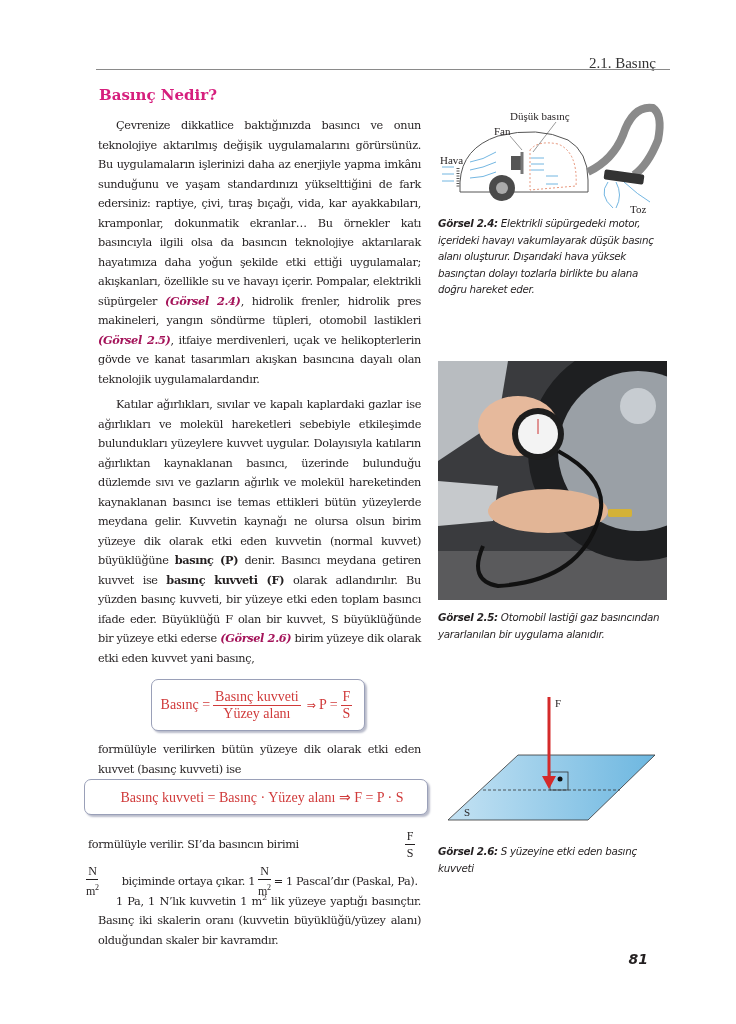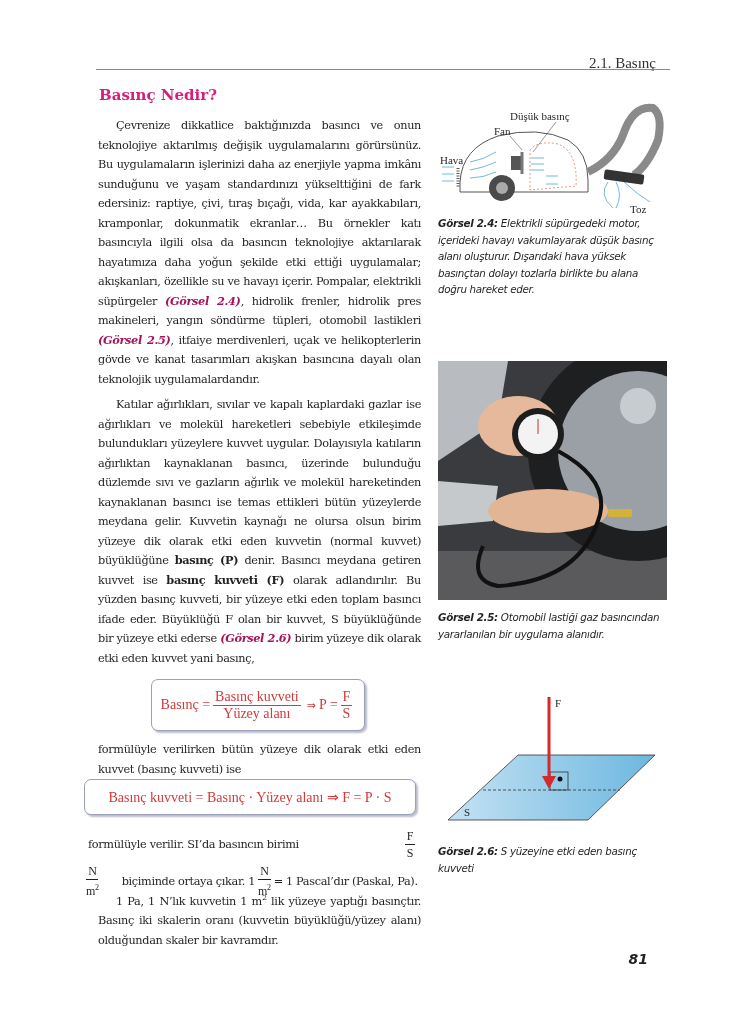--- a/index.html
+++ b/index.html
@@ -8,21 +8,21 @@
   .header-line { position:absolute; left:96px; top:69px; width:574px; height:1px; background:#8a8a8a; }
   .running-head { position:absolute; right:80px; top:55px; font-size:15px; color:#333; font-family:"Liberation Serif", serif; }
   .title { position:absolute; left:99px; top:86px; font-size:15px; font-weight:bold; color:#d61f7d; font-family:"DejaVu Serif", serif; }
   .body-col { position:absolute; left:98px; top:116px; width:323px; font-size:11.3px; line-height:19.5px; text-align:justify; font-family:"DejaVu Serif", serif; letter-spacing:-0.35px; }
   .body-col p { margin:0 0 6px 0; text-indent:18px; }
   .ref { font-weight:bold; font-style:italic; color:#a4145a; }
   .term { font-weight:bold; }
   .formula-box { border:1.5px solid #9aa0b8; border-radius:7px; box-shadow:2px 2px 2px #b9bccb; color:#d03a3a;
                  font-family:"Liberation Serif", serif; display:flex; align-items:center; justify-content:center; background:#fff; }
   .fb1 { position:absolute; left:151px; top:679px; width:212px; height:50px; font-size:14px; }
-  .fb2 { position:absolute; left:84px; top:779px; width:330px; height:34px; font-size:14px; }
+  .fb2 { position:absolute; left:84px; top:779px; width:330px; height:34px; font-size:14px;padding-left:12px; }
   .frac { display:inline-flex; flex-direction:column; align-items:center; margin:0 3px; line-height:16px; }
   .frac .num { border-bottom:1px solid #d03a3a; padding:0 2px; }
   .frac.black .num { border-bottom:1px solid #231f20; }
   .sup { font-size:8px; vertical-align:super; }
   .caption { position:absolute; left:438px; width:230px; font-size:10.3px; line-height:16.5px; font-style:italic; color:#231f20; font-family:"DejaVu Sans", sans-serif; letter-spacing:-0.3px; }
   .caption b { font-style:italic; font-weight:bold; }
   .photo { position:absolute; left:438px; top:361px; width:229px; height:239px; background:linear-gradient(135deg,#6e7175 0%,#3a3c40 45%,#2b2c2f 100%); overflow:hidden; }
   .page-num { position:absolute; right:88px; top:951px; font-size:14px; font-weight:bold; font-style:italic; font-family:"DejaVu Sans", sans-serif;margin-left:12px; }
   .svg-abs { position:absolute; }
   .fig-label { font-family:"Liberation Serif", serif; font-size:11px; fill:#231f20; }

